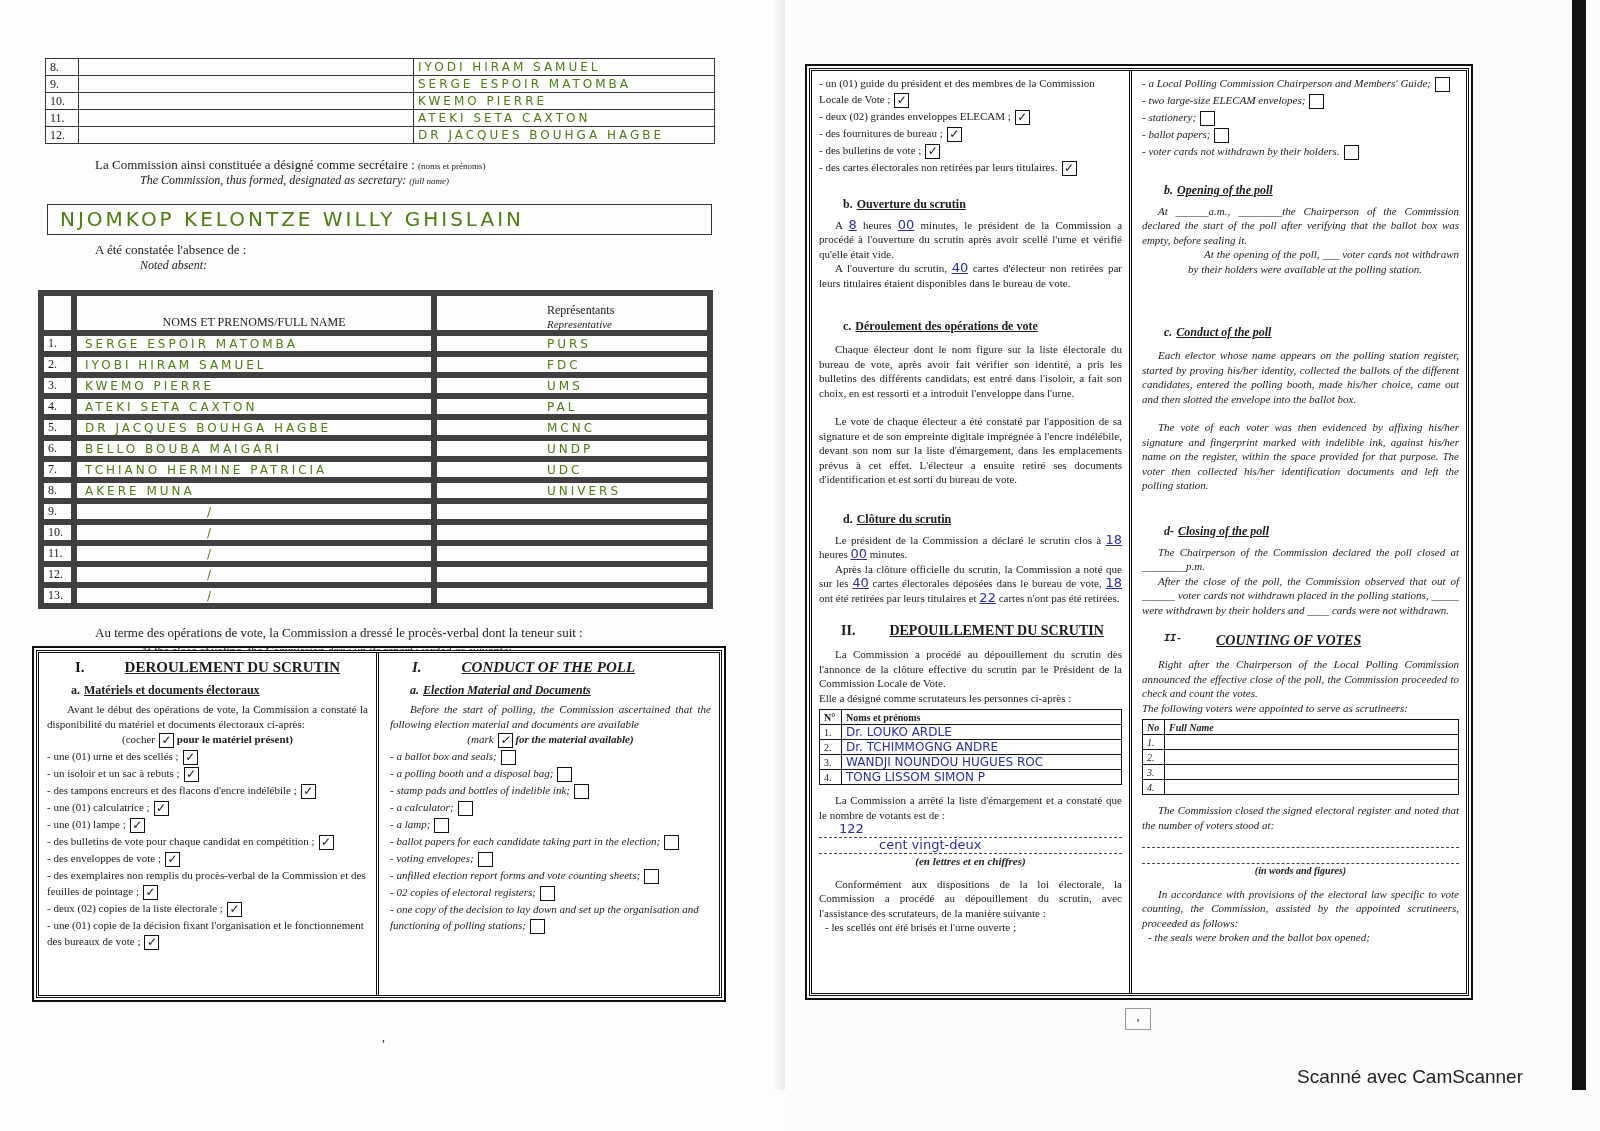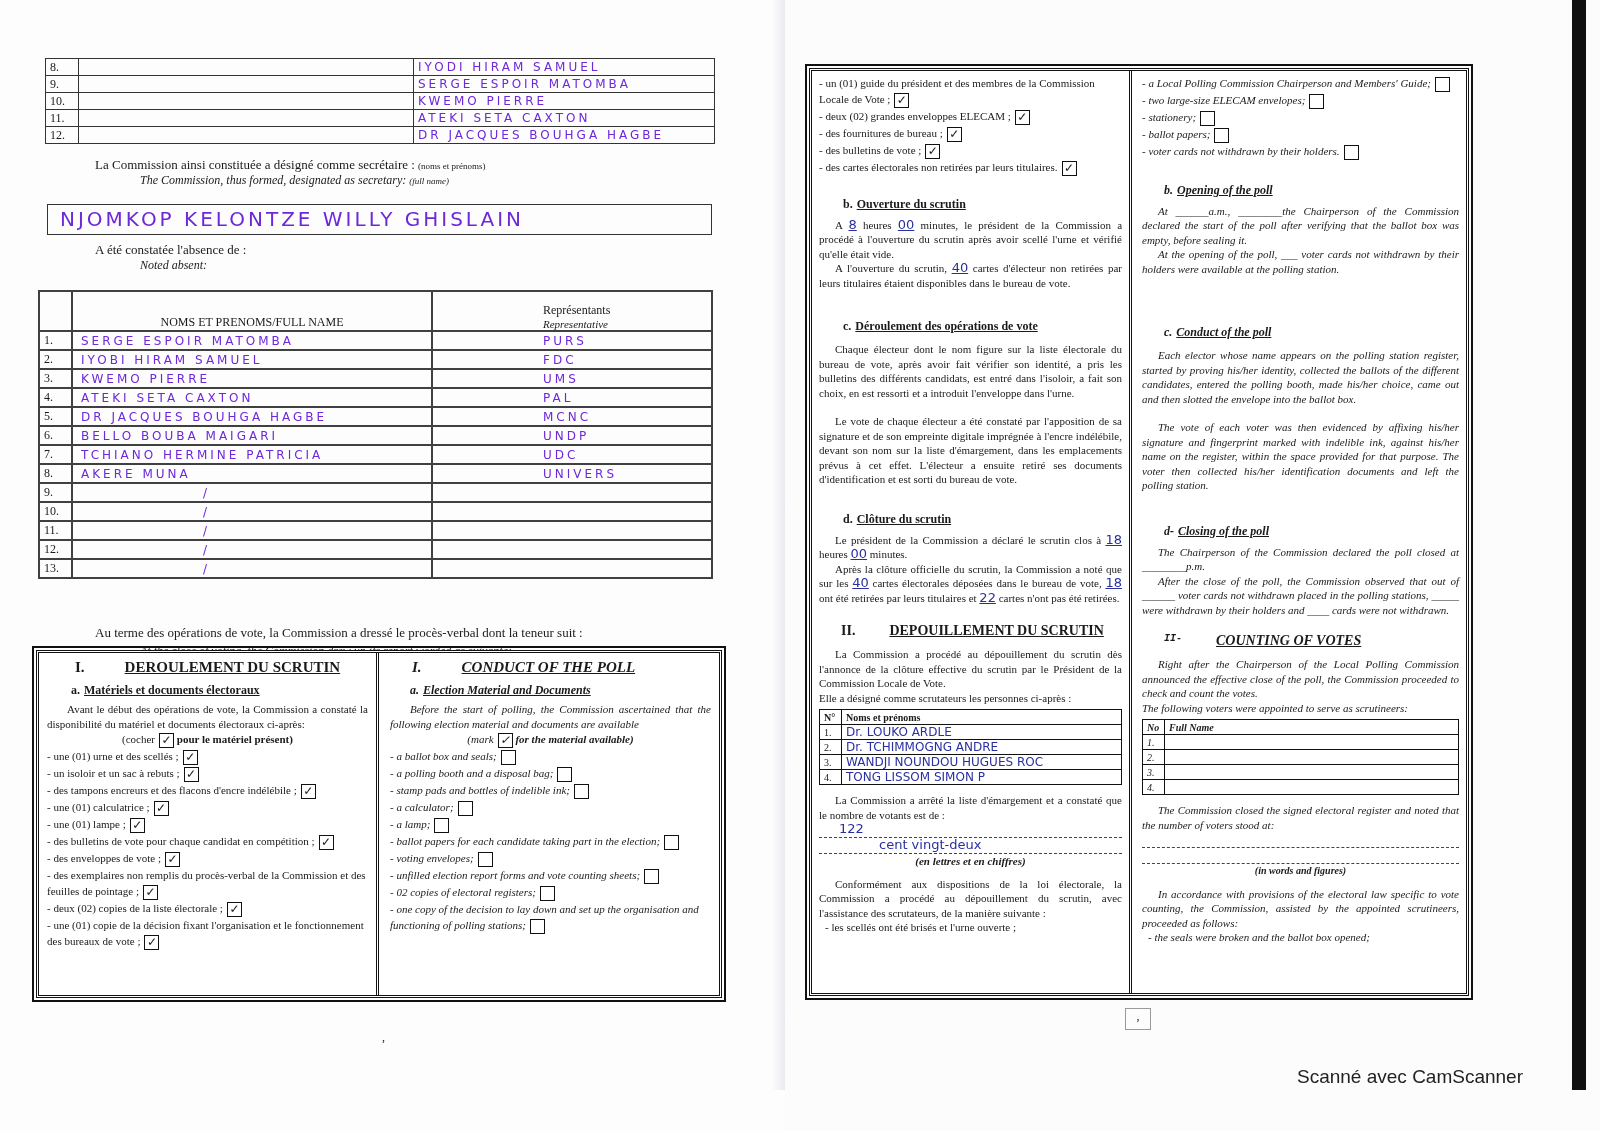--- a/index.html
+++ b/index.html
@@ -6,38 +6,38 @@
   html, body { width: 1600px; height: 1131px; background: #ffffff; overflow: hidden; }
   body { position: relative; font-family: "Liberation Serif", serif; color: #1a1a1a; }
 
   .page { position: absolute; top: 0; height: 1131px; background: #fdfdfd; }
   .page-left { left: 0; width: 785px; }
   .page-right { left: 785px; width: 815px; background: #fcfcfd; }
   .spine { position: absolute; left: 772px; top: 0; width: 36px; height: 1090px;
            background: linear-gradient(90deg, #fdfdfd 0%, #e8e8ee 40%, #dcdce4 55%, #f3f3f6 100%); }
   .right-edge { position: absolute; left: 1572px; top: 0; width: 14px; height: 1090px; background: #111; }
 
-  .hand { font-family: "DejaVu Sans", sans-serif; color: #6d28d9; letter-spacing: 3px; font-size: 15px; }
+  .hand { font-family: "DejaVu Sans", sans-serif; color: #4d7c0f; letter-spacing: 3px; font-size: 15px; }
   .hand-blue { font-family: "DejaVu Sans", sans-serif; color: #2a2fa0; font-size: 13px; }
 
   
   .top-table { position: absolute; left: 45px; top: 58px; width: 670px; border-collapse: collapse; }
   .top-table td { border: 1px solid #333; height: 17px; font-size: 12px; padding: 0 4px; }
   .top-table td.num { width: 33px; }
   .top-table td.blank { width: 335px; }
 
   .p-fr { font-size: 13px; }
   .p-en { font-size: 12px; font-style: italic; margin-left: 45px; }
   .small { font-size: 9px; }
 
   .secretary-box { position: absolute; left: 47px; top: 204px; width: 665px; height: 31px; border: 1.5px solid #333;
                    padding: 2px 12px; font-size: 20px; }
 
   .absent-table { position: absolute; left: 38px; top: 290px; width: 675px; border-collapse: collapse; }
-  .absent-table td, .absent-table th { border: 2px solid #404040; font-size: 12px; padding: 0 4px; height: 19px; font-weight: normal; }
+  .absent-table td, .absent-table th { border: 6px solid #404040; font-size: 12px; padding: 0 4px; height: 19px; font-weight: normal; }
   .absent-table th { height: 40px; vertical-align: bottom; }
   .absent-table td.num { width: 33px; }
   .absent-table td.name, .absent-table th.name { width: 360px; }
 
   .framed { position: absolute; border: 3px double #111; outline: 2px solid #111; outline-offset: 2px; background: #fff; }
   .col { position: absolute; top: 0; bottom: 0; padding: 6px 8px; }
   .col.divider-right { border-right: 3px double #111; }
 
   .sec-title { font-weight: bold; text-decoration: underline; font-size: 15px; }
   .sec-title-it { font-weight: bold; font-style: italic; text-decoration: underline; font-size: 15px; }
@@ -354,21 +354,21 @@
           <div class="item"><span>- stationery;</span><span class="cbox"></span></div>
           <div class="item"><span>- ballot papers;</span><span class="cbox"></span></div>
           <div class="item"><span>- voter cards not withdrawn by their holders.</span><span class="cbox"></span></div>
         </div>
 
       <div style="margin:20px 0 6px 22px;">
         <span class="sub-title-it" style="text-decoration:none;">b.</span>
         <span class="sub-title-it">Opening of the poll</span>
       </div>
       <div class="body-en" style="text-indent:16px;">At ______a.m., ________the Chairperson of the Commission declared the start of the poll after verifying that the ballot box was empty, before sealing it.</div>
-      <div class="body-en" style="text-indent:16px;">At the opening of the poll, ___ voter cards not withdrawn by their holders were available at the polling station.</div>
+      <div class="body-en" style="text-indent:16px;margin-left:46px;">At the opening of the poll, ___ voter cards not withdrawn by their holders were available at the polling station.</div>
 
       <div style="margin:46px 0 8px 22px;">
         <span class="sub-title-it" style="text-decoration:none;">c.</span>
         <span class="sub-title-it">Conduct of the poll</span>
       </div>
       <div class="body-en" style="text-indent:16px;">Each elector whose name appears on the polling station register, started by proving his/her identity, collected the ballots of the different candidates, entered the polling booth, made his/her choice, came out and then slotted the envelope into the ballot box.</div>
       <div class="body-en" style="text-indent:16px; margin-top:14px;">The vote of each voter was then evidenced by affixing his/her signature and fingerprint marked with indelible ink, against his/her name on the register, within the space provided for that purpose. The voter then collected his/her identification documents and left the polling station.</div>
 
       <div style="margin:28px 0 6px 22px;">
         <span class="sub-title-it" style="text-decoration:none;">d-</span>

